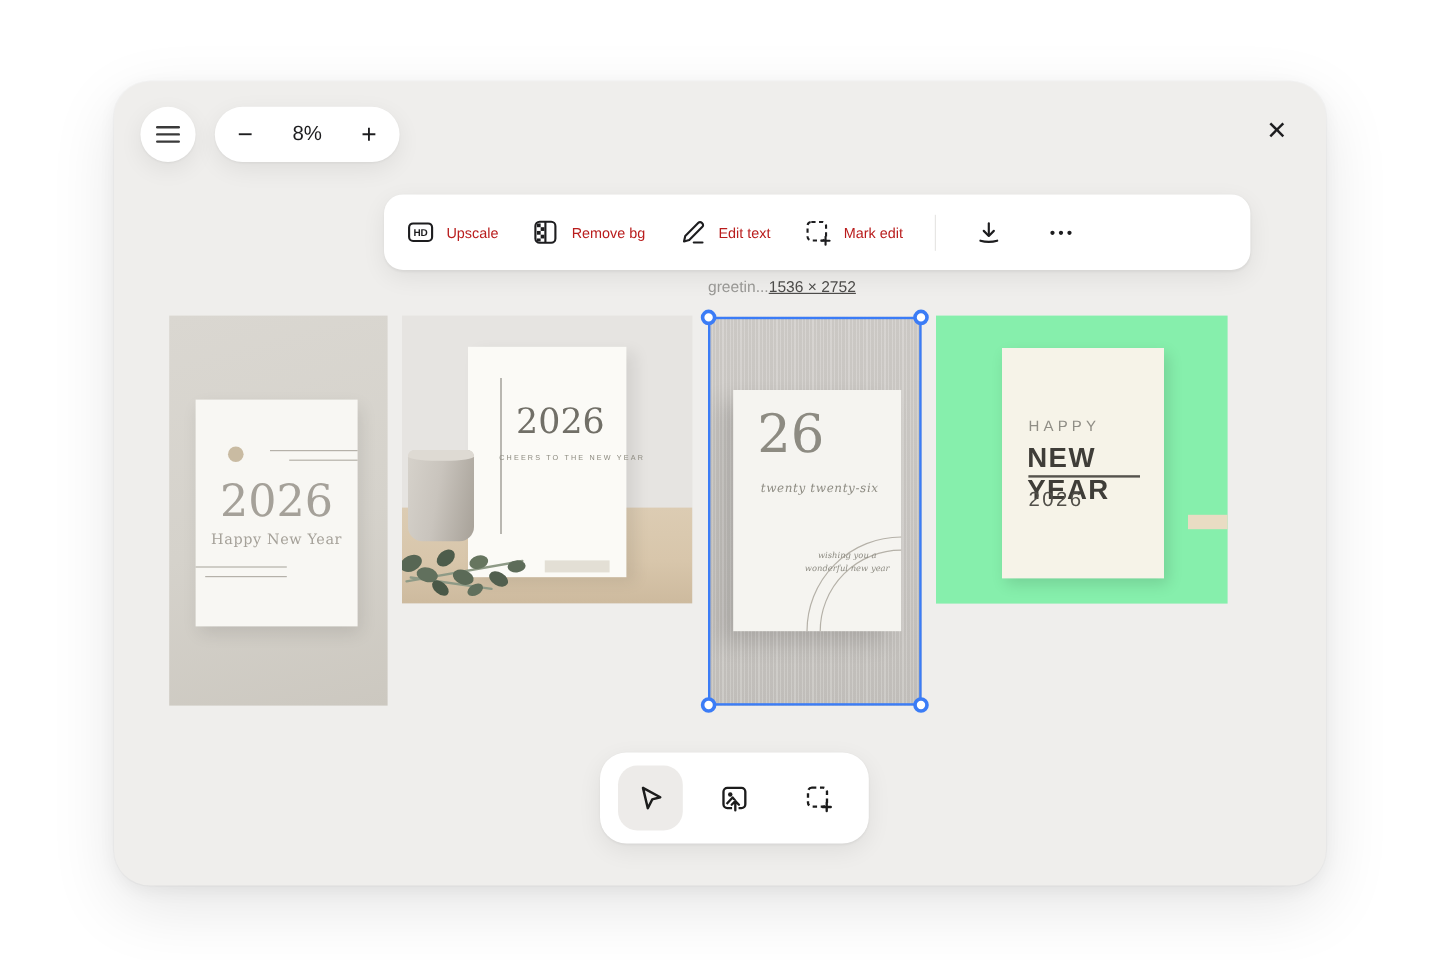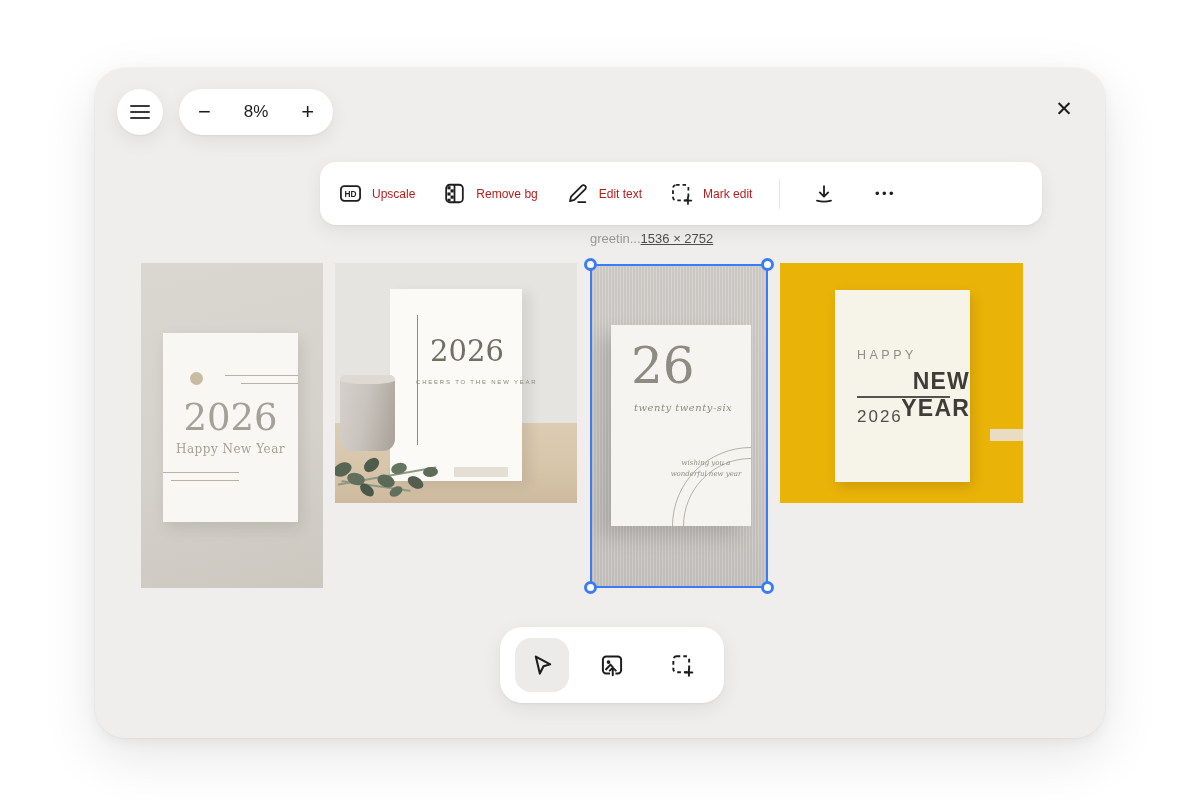--- a/index.html
+++ b/index.html
@@ -41,21 +41,21 @@
   .sel-filename { color:#989794; }
   .sel-dimensions { color:#4d4c4a;text-decoration:underline; }
 
   
   .photo { position:absolute; overflow:hidden; }
   .photo1 { left:46px; top:195px; width:182px; height:325px;
     background:linear-gradient(165deg,#dad7d1 0%,#d5d2cb 55%,#ccc8c0 100%); }
   .photo2 { left:240px; top:195px; width:242px; height:240px; background:#e6e4e1; }
   .photo3 { left:495px; top:196px; width:178px; height:324px;
     background:repeating-linear-gradient(90deg, rgba(255,255,255,0.16) 0 1px, rgba(0,0,0,0.02) 1px 3px), linear-gradient(180deg,#cfccc8 0%,#c9c6c2 60%,#c4c1bd 100%); }
-  .photo4 { left:685px; top:195px; width:243px; height:240px; background:#eab308;text-align:right; }
+  .photo4 { left:685px; top:195px; width:243px; height:240px; background:#86efac; }
 
   
   .card1 { left:22px; top:70px; width:135px; height:189px; background:#f8f7f3; box-shadow:3px 6px 14px rgba(0,0,0,0.10); }
   .card1 .dot { left:27px; top:39px; width:13px; height:13px; border-radius:50%; background:#c9bba2; }
   .c1-line { height:1px; background:#b5b1a9; }
   .card1 .year { left:0; right:0; top:66px; text-align:center; font-family:"DejaVu Serif", serif;
     font-size:37px; color:#a5a199; line-height:1; font-weight:400; }
   .card1 .caption { left:0; right:0; top:109px; text-align:center; font-family:"DejaVu Serif", serif; font-size:12px; color:#a5a199; letter-spacing:0.5px; }
 
   
@@ -68,21 +68,21 @@
   .mug { left:5px; top:112px; width:55px; height:76px; border-radius:6px 6px 12px 12px;
     background:linear-gradient(100deg,#d6d2cb 0%,#c9c4bd 45%,#a7a198 100%); z-index:3; }
   .mug::before { content:""; position:absolute; left:0; right:0; top:0; height:9px; border-radius:6px 6px 50% 50%; background:#dedad3; }
   .plant { left:-4px; top:178px; width:140px; height:62px; z-index:4; }
   .plant .stem { position:absolute; background:#8e9a86; height:1.5px; border-radius:2px; }
   .plant .leaf { position:absolute; border-radius:50%; }
 
   
   .card3 { left:21px; top:61px; width:140px; height:201px; background:#f5f4f0; overflow:hidden;
     box-shadow:-12px 10px 18px rgba(0,0,0,0.13); }
-  .card3 .number { left:20px; top:14px; font-family:"DejaVu Serif", serif; font-size:50px; line-height:1.1; color:#8d8b82; font-weight:400; }
+  .card3 .number { left:20px; top:14px; font-family:"DejaVu Serif", serif; font-size:44px; line-height:1.1; color:#8d8b82; font-weight:400; }
   .card3 .subtitle { left:23px; top:77px; font-family:"DejaVu Serif", serif; font-style:italic; font-size:10px; color:#8d8b82; letter-spacing:0.5px; }
   .card3 .arc { border:1px solid #b5b1a8; border-radius:50%; background:transparent; }
   .card3 .message { right:8px; top:133px; width:74px; text-align:center; font-family:"DejaVu Serif", serif; font-style:italic; font-size:7px; line-height:1.6; color:#8d8b82; }
 
   
   .card4 { left:55px; top:27px; width:135px; height:192px; background:#f6f3e8; box-shadow:3px 5px 12px rgba(0,0,0,0.13); }
   .card4 .word1 { left:22px; top:58px; font-size:12.5px; letter-spacing:3.5px; color:#908e86; }
   .card4 .word2 { left:21px; top:78px; font-size:23px; font-weight:bold; letter-spacing:1.2px; color:#3f3d38; }
   .card4 .rule { left:22px; top:106px; width:93px; height:1.5px; background:#55534d; }
   .card4 .year { left:22px; top:117px; font-size:17px; letter-spacing:2px; color:#514f49; }

